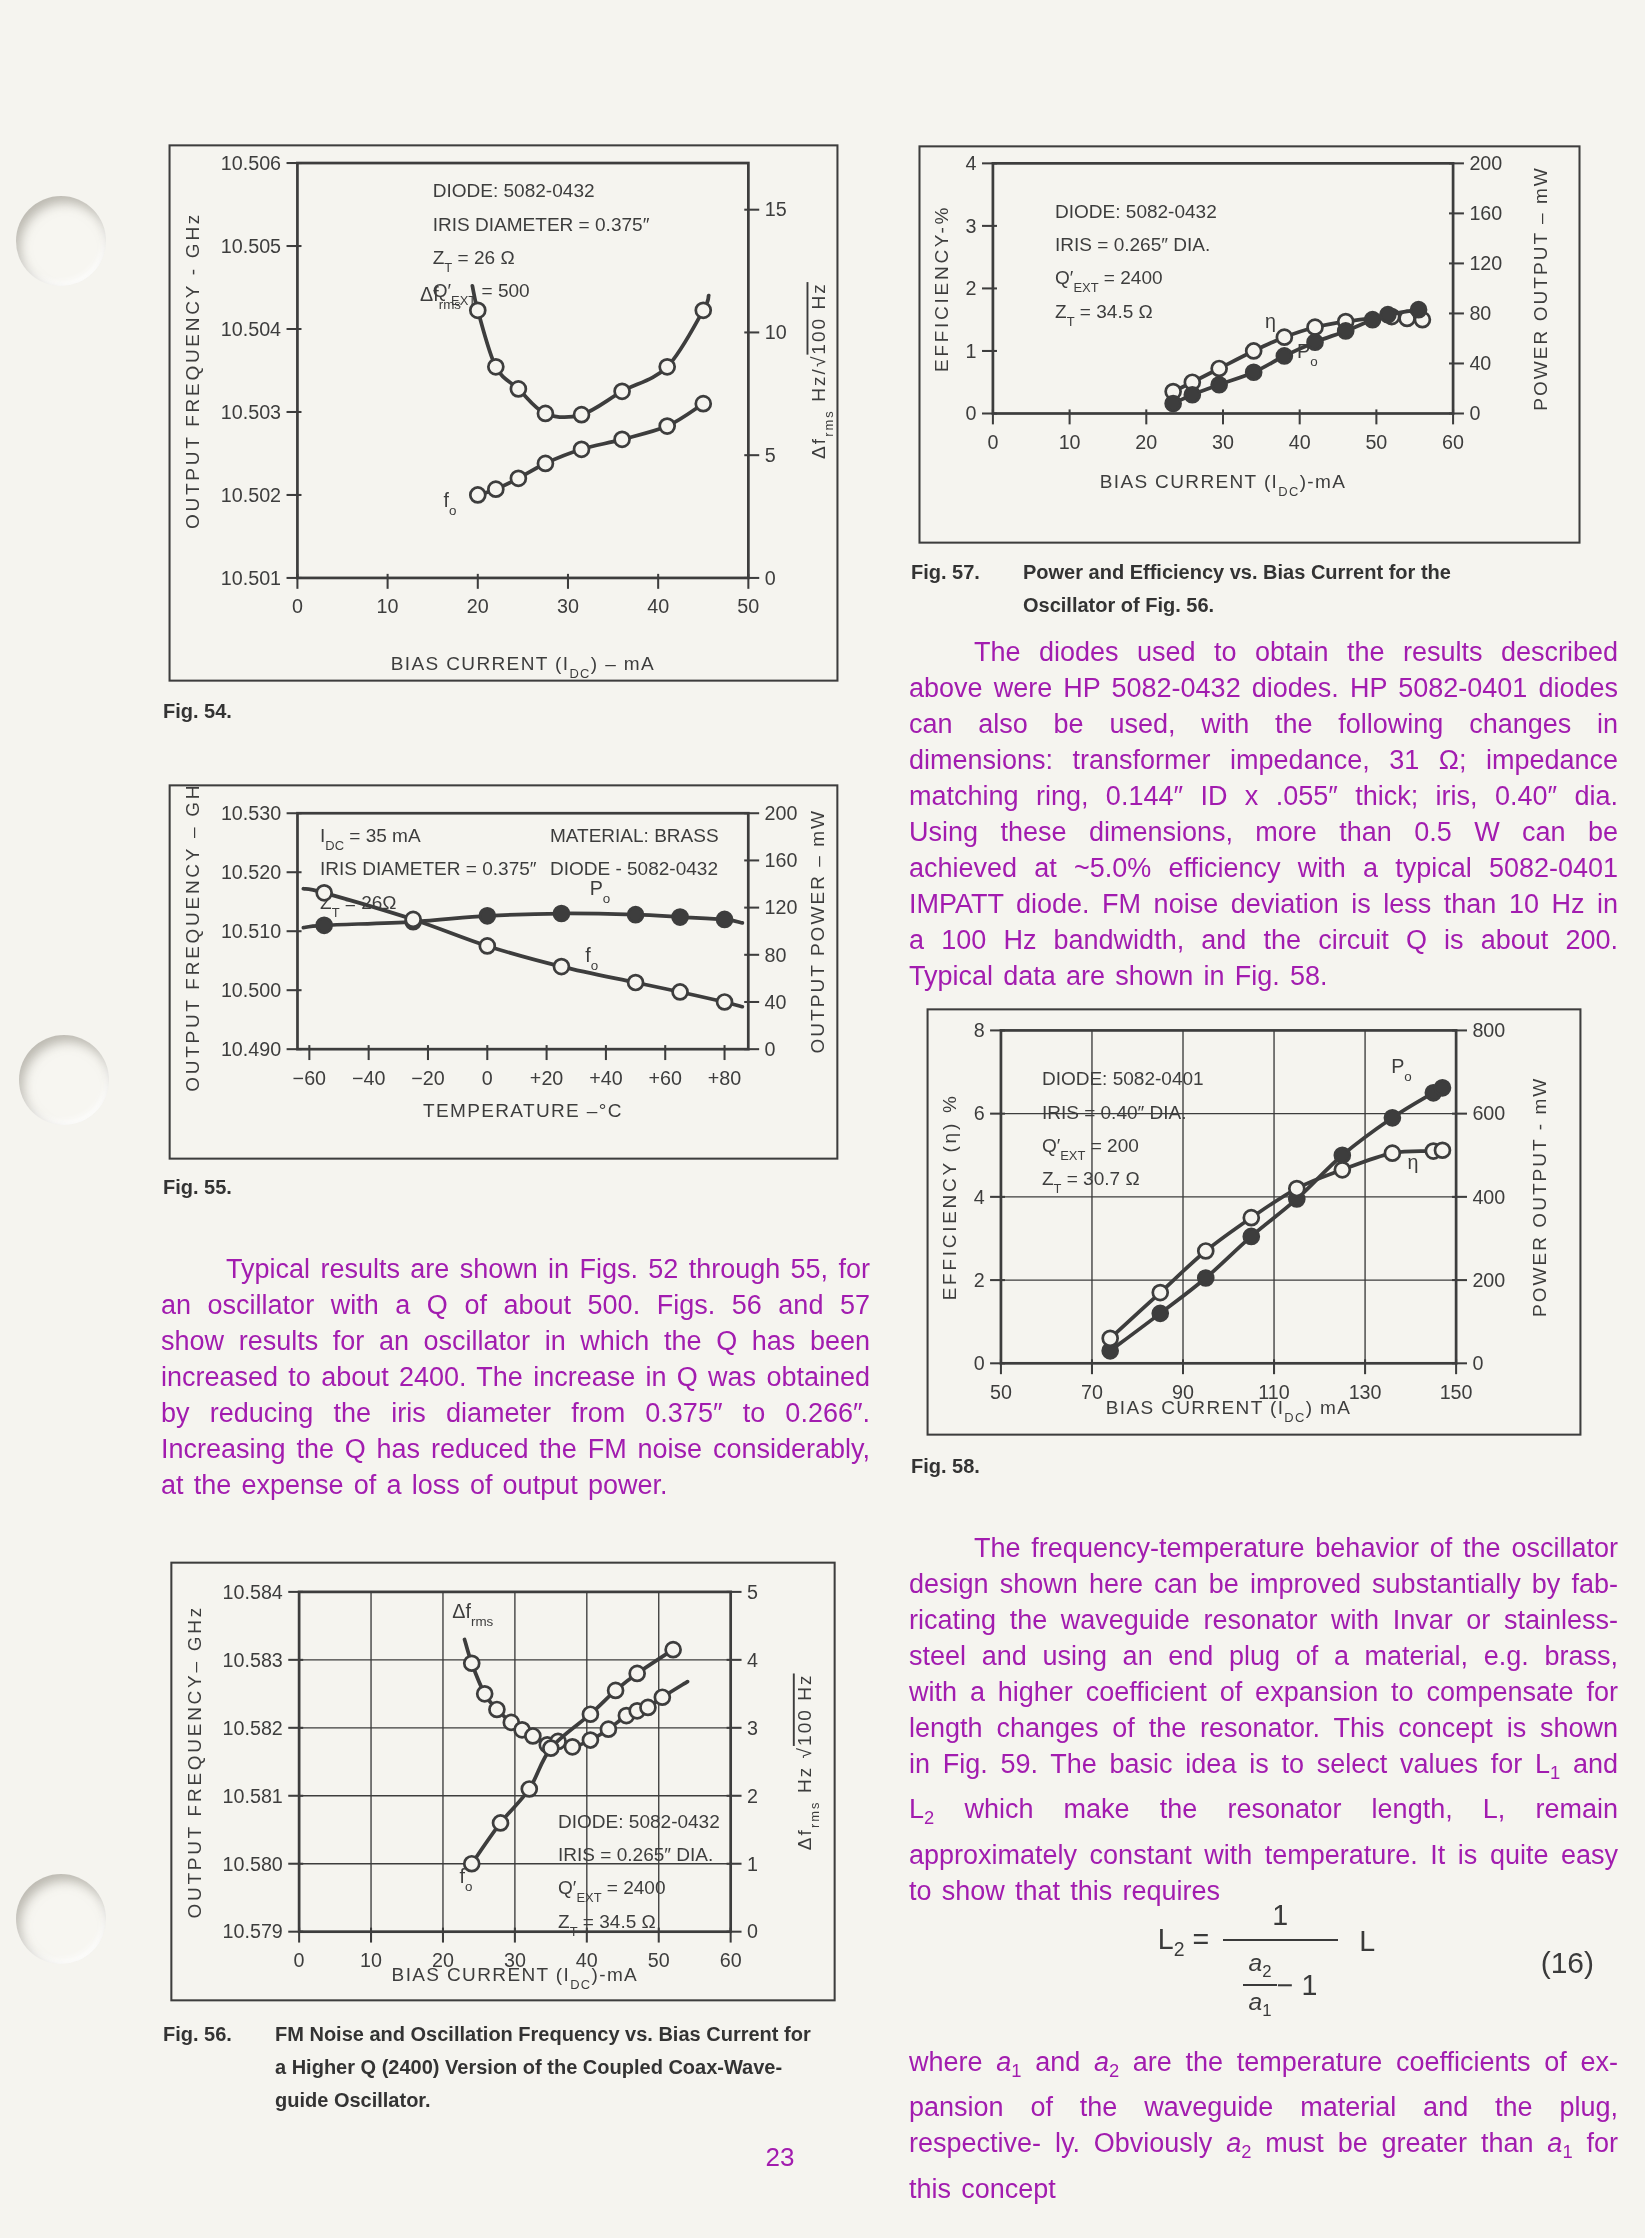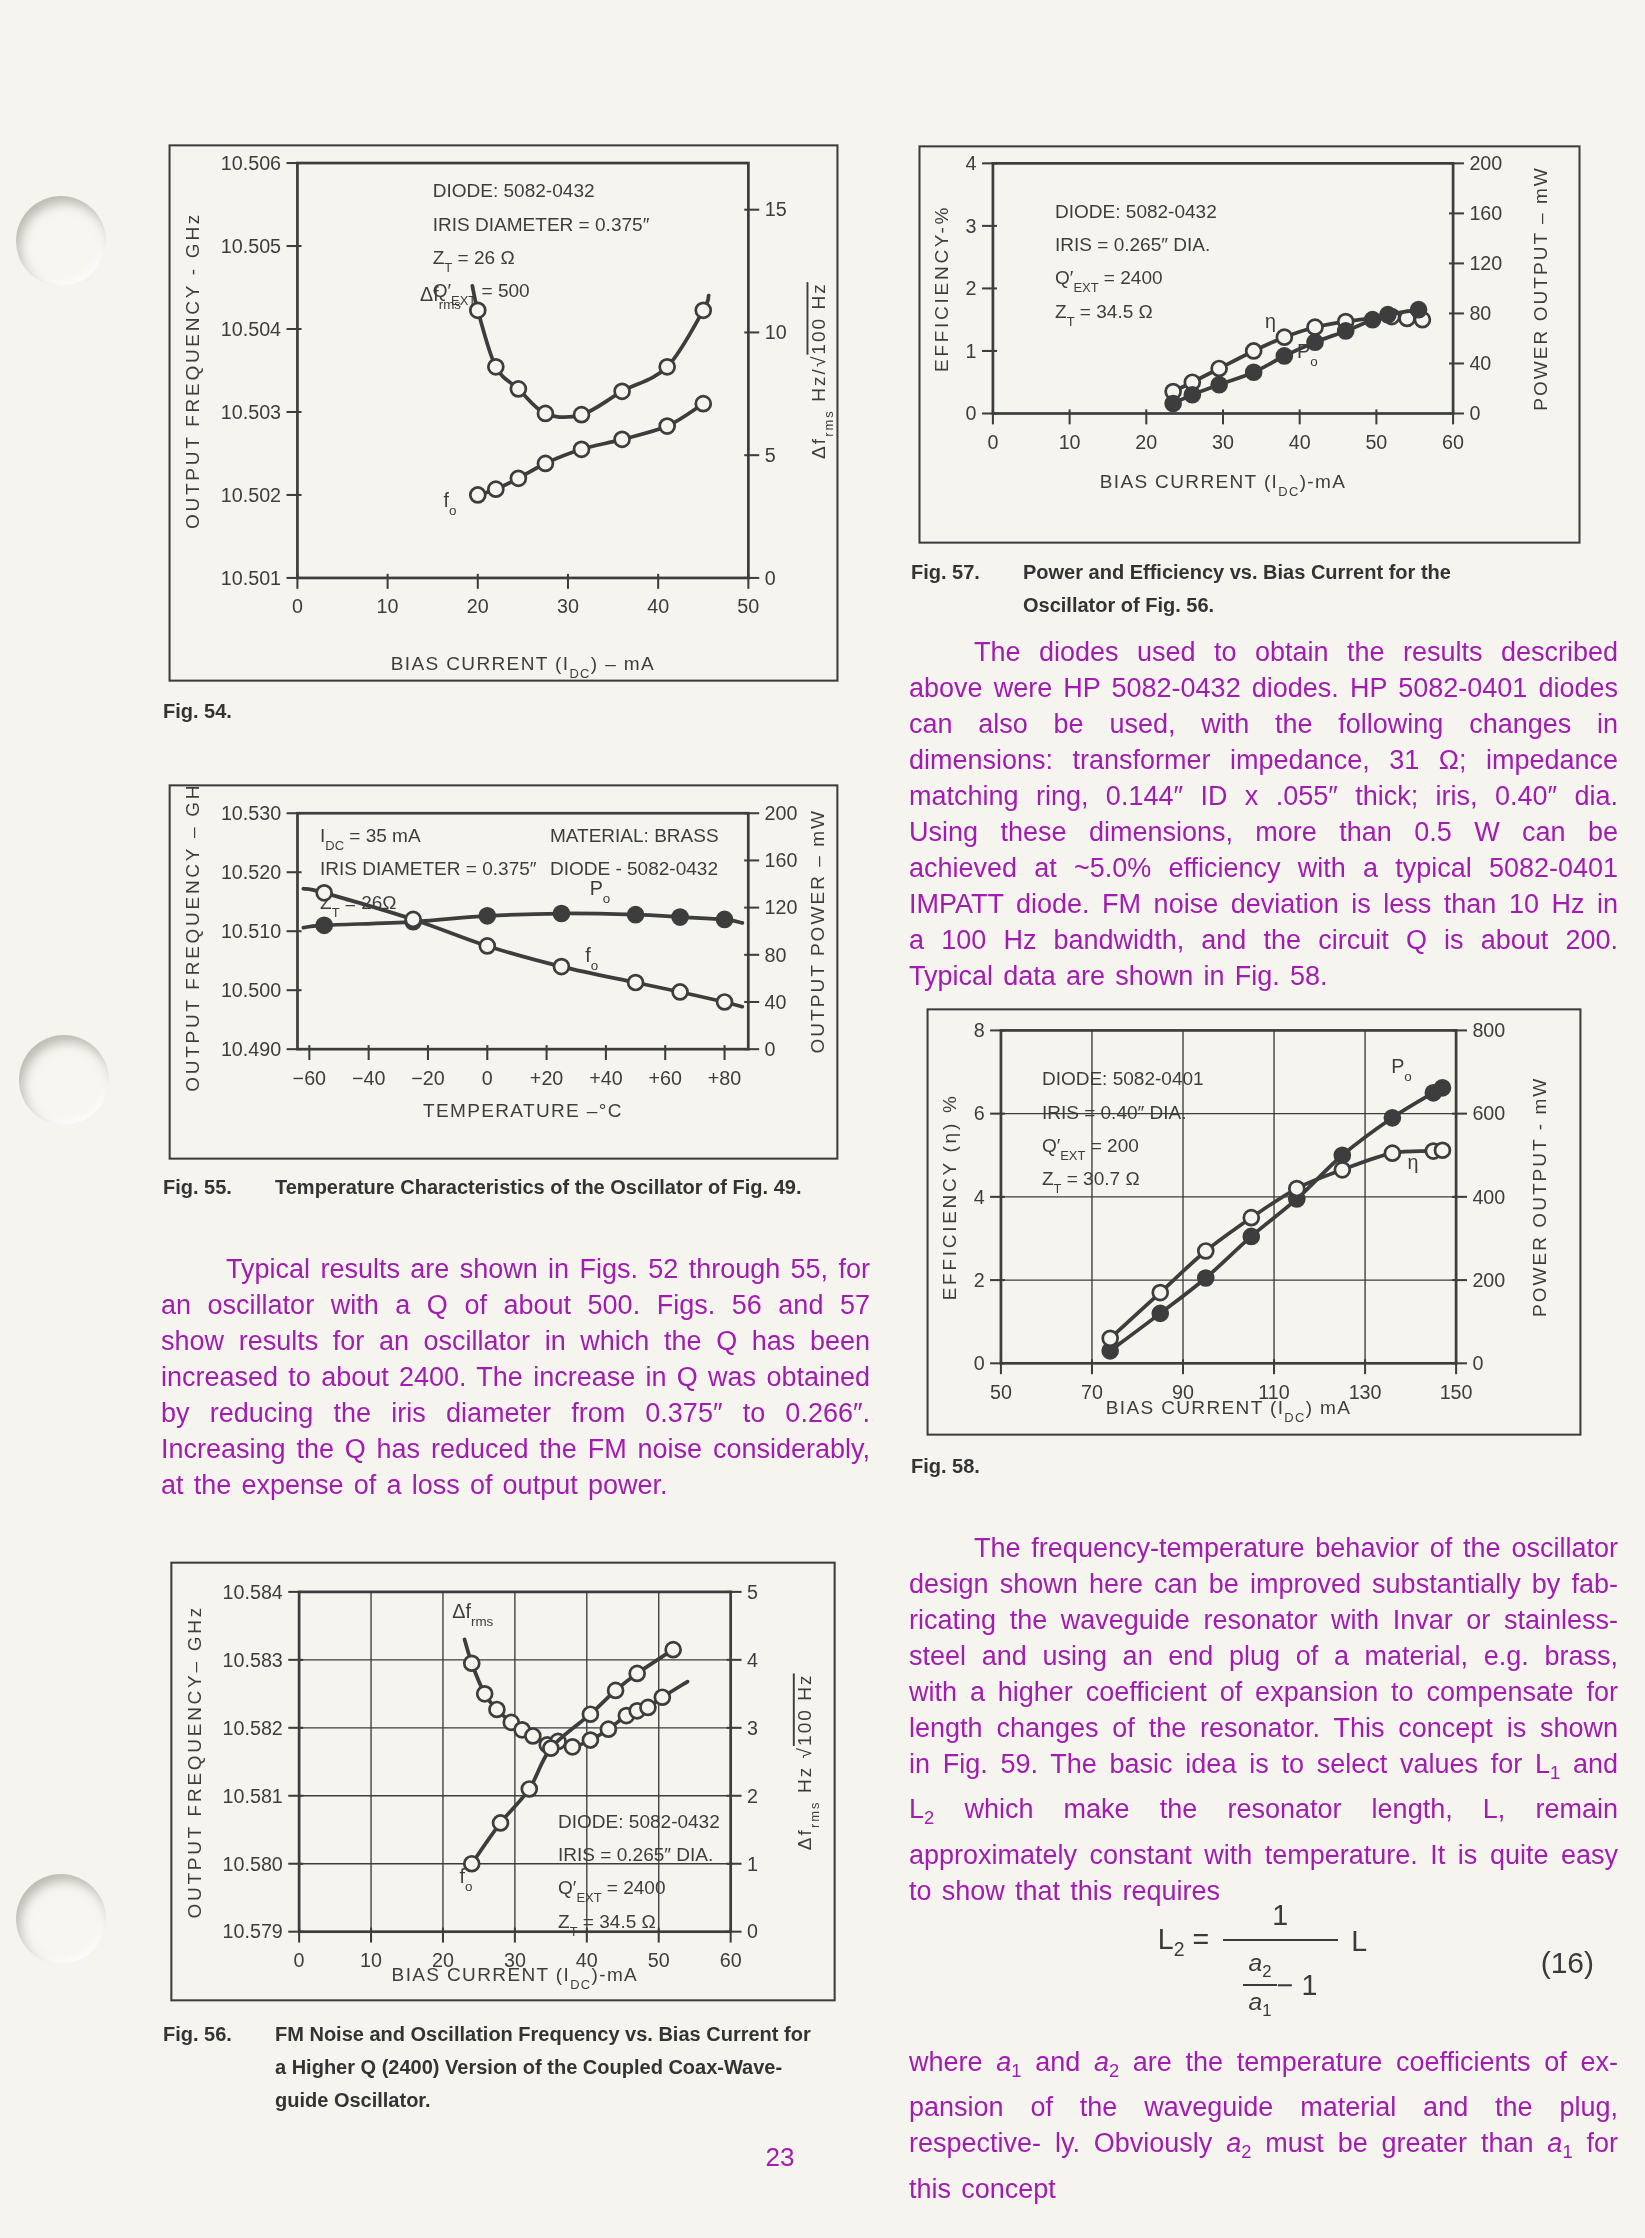--- a/index.html
+++ b/index.html
@@ -16,21 +16,21 @@
   .figbox svg{display:block;width:100%;height:100%;}
   svg text{font-family:"Liberation Sans",sans-serif;fill:#3d3d3d;}
   .caption{position:absolute;display:flex;font-weight:700;font-size:20px;line-height:33px;color:#333;}
   .caption .fig-label{flex:none;width:112px;}
   .para{position:absolute;font-size:27px;line-height:36px;text-align:justify;word-spacing:2.7px;color:#a21caf;}
   .para.indent{text-indent:65px;}
   sub{font-size:68%;}
   .equation{position:absolute;left:909px;top:1878px;width:707px;height:163px;
     display:flex;align-items:center;justify-content:center;font-size:28.6px;color:#3a3a3a;}
   .eq-main{display:flex;align-items:center;gap:13.6px;}
-  .eq-side{margin-top:-35px;}
+  .eq-side{margin-top:-35px;margin-left:8px;}
   .frac{display:inline-flex;flex-direction:column;align-items:center;}
   .frac .num{padding:0 6.8px 6.8px;}
   .frac .den{border-top:2.7px solid #3a3a3a;padding:9.5px 20.4px 0;display:flex;align-items:center;}
   .sfrac{display:inline-flex;flex-direction:column;align-items:center;font-size:24.5px;line-height:1.1;}
   .sfrac .sn{border-bottom:2px solid #3a3a3a;padding:0 5.4px 2.7px;}
   .sfrac .sd{padding-top:2.7px;}
   .eq-tag{position:absolute;right:22px;top:68px;font-size:30px;}
   .page-number{position:absolute;left:0;top:2142px;width:1560px;text-align:center;font-size:26px;color:#a21caf;}
 </style>
 </head>
@@ -174,21 +174,20 @@
       <circle cx="469.1578947368421" cy="238.18749999999613" r="11" fill="#f5f4ef" stroke="#3d3d3d" stroke-width="4"></circle>
       <circle cx="578.203947368421" cy="268.5500000000031" r="11" fill="#f5f4ef" stroke="#3d3d3d" stroke-width="4"></circle>
       <circle cx="687.25" cy="291.97249999999525" r="11" fill="#f5f4ef" stroke="#3d3d3d" stroke-width="4"></circle>
       <circle cx="752.6776315789474" cy="305.852499999994" r="11" fill="#f5f4ef" stroke="#3d3d3d" stroke-width="4"></circle>
       <circle cx="818.1052631578947" cy="320.60000000000616" r="11" fill="#f5f4ef" stroke="#3d3d3d" stroke-width="4"></circle>
       <text x="613.0986842105264" y="262.47750000000167" text-anchor="start" font-size="29"><tspan>f</tspan><tspan style="baseline-shift:sub;font-size:68%">o</tspan></text>
     </svg>
 </div>
 <div class="caption" style="left:163px;top:1171px;width:700px;">
   <span class="fig-label">Fig. 55.</span>
-  <span class="cap-text">Temperature Characteristics of the Oscillator of Fig. 49.</span>
 </div>
 
 <div class="para indent" style="left:161px;top:1251px;width:709px;">Typical results are shown in Figs. 52 through 55, for an oscillator with a Q of about 500. Figs. 56 and 57 show results for an oscillator in which the Q has been increased to about 2400. The increase in Q was obtained by reducing the iris diameter from 0.375″ to 0.266″. Increasing the Q has reduced the FM noise considerably, at the expense of a loss of output power.</div>
 
 <div class="figbox" style="left:170px;top:1561px;width:666px;height:441px;">
   <svg viewBox="0 0 980 648">
       <rect x="2" y="2" width="976" height="644" fill="none" stroke="#3d3d3d" stroke-width="3"></rect>
       <line x1="295.8333333333333" y1="45" x2="295.8333333333333" y2="545" stroke="#3d3d3d" stroke-width="2"></line>
       <line x1="401.66666666666663" y1="45" x2="401.66666666666663" y2="545" stroke="#3d3d3d" stroke-width="2"></line>
       <line x1="507.5" y1="45" x2="507.5" y2="545" stroke="#3d3d3d" stroke-width="2"></line>

